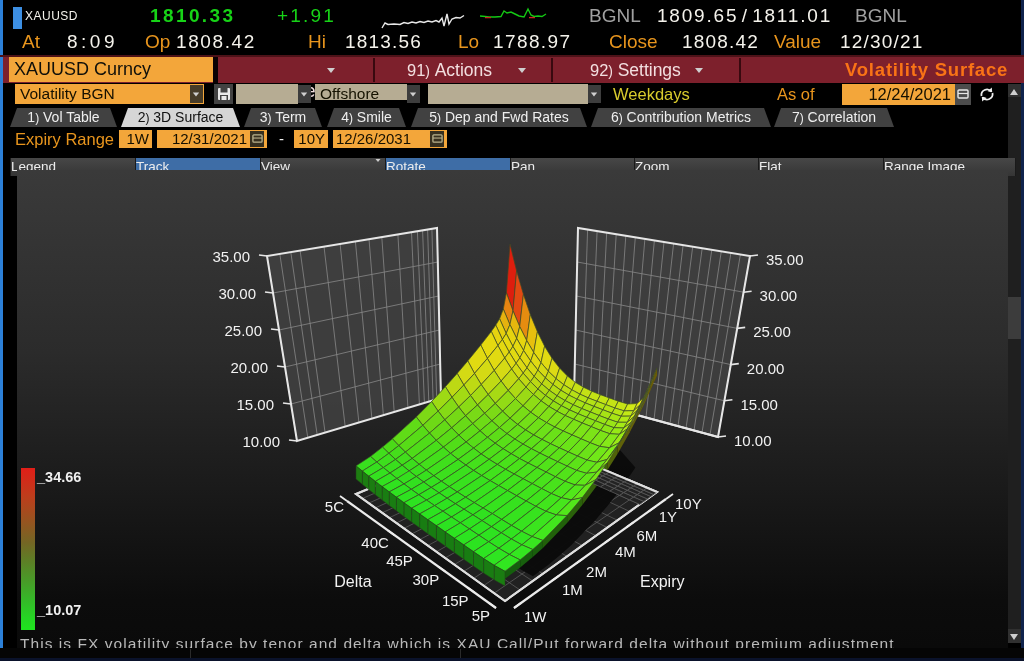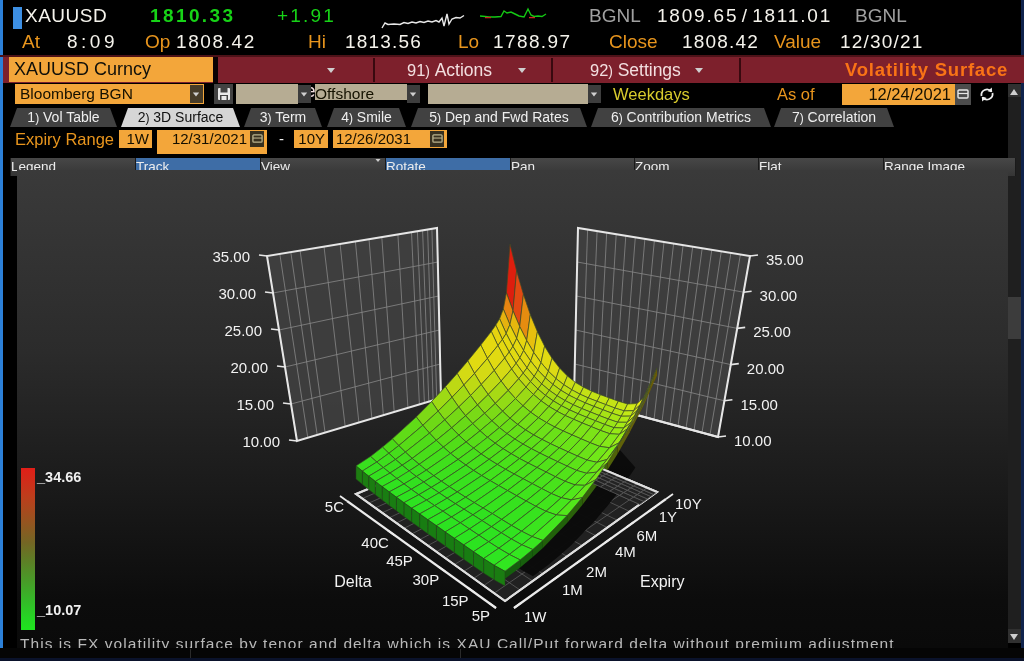--- a/index.html
+++ b/index.html
@@ -18,21 +18,21 @@
 .tbtn{position:absolute;top:158px;height:18px;background:linear-gradient(#474747,#353535);
   color:#ececec;font-size:13.5px;text-align:left;line-height:18px;border-left:1px solid #1a1a1a;}
 </style>
 </head>
 <body>
 
 <div class="abs" style="left:0;top:0;width:3px;height:648px;background:#2c80d8;"></div>
 <div class="abs" style="left:1021px;top:0;width:3px;height:661px;background:#10234c;"></div>
 
 <div class="abs" style="left:13px;top:7px;width:9px;height:22px;background:#3d8fe3;"></div>
-<div class="abs val" style="left:25px;top:3px;font-size:19px;line-height:26px;letter-spacing:0.5px;text-align:right;">XAUUSD</div>
+<div class="abs val" style="left:25px;top:3px;font-size:12px;line-height:26px;letter-spacing:0.5px;text-align:right;">XAUUSD</div>
 <div class="abs r1" style="left:150px;top:3px;color:#17d317;font-weight:bold;letter-spacing:2.4px;">1810.33</div>
 <div class="abs r1" style="left:277px;top:3px;color:#17d317;letter-spacing:2.2px;">+1.91</div>
 <svg class="abs" style="left:378px;top:3px;" width="92" height="26" viewBox="0 0 92 26">
  <polyline points="4,25 7,20 10,21.5 16,21 22,21.5 26,19.5 30,20.5 34,19 38,20 42,18.5 46,19.5 50,18 54,19 58,17.5 61,19 64,15 66,23 69,11 71,21 74,16 78,14.5 82,15 86,12.5" fill="none" stroke="#e8e8e8" stroke-width="1.4"></polyline>
 </svg>
 <svg class="abs" style="left:477px;top:5px;" width="70" height="20" viewBox="0 0 70 20">
  <polyline points="3,11 8,11.5 12,12 18,12 24,11.5 27,6 30,8 34,7 38,9 42,11 47,12 51,4 54,10 57,11.5 61,11 65,11.5 69,9" fill="none" stroke="#14c814" stroke-width="1.4"></polyline>
  <polyline points="8,12.6 14,12.6" fill="none" stroke="#cc2222" stroke-width="1.3"></polyline>
  <polyline points="52,12.6 58,12.6" fill="none" stroke="#cc2222" stroke-width="1.3"></polyline>
 </svg>
@@ -61,34 +61,34 @@
 <div class="abs darr" style="left:327px;top:68px;"></div>
 <div class="abs" style="left:373px;top:58px;width:2px;height:24px;background:#38090f;"></div>
 <div class="abs" style="left:407px;top:57px;color:#f3dfe0;font-size:16.5px;line-height:26px;">91<span style="font-size:14px;">)</span> <span style="font-size:17.5px;">Actions</span></div>
 <div class="abs darr" style="left:518px;top:68px;"></div>
 <div class="abs" style="left:551px;top:58px;width:2px;height:24px;background:#38090f;"></div>
 <div class="abs" style="left:590px;top:57px;color:#f3dfe0;font-size:16.5px;line-height:26px;">92<span style="font-size:14px;">)</span> <span style="font-size:17.5px;">Settings</span></div>
 <div class="abs darr" style="left:695px;top:68px;"></div>
 <div class="abs" style="left:739px;top:58px;width:2px;height:24px;background:#38090f;"></div>
 <div class="abs" style="left:845px;top:57px;color:#f97316;font-size:18.5px;line-height:26px;font-weight:bold;letter-spacing:0.8px;">Volatility Surface</div>
 
-<div class="abs" style="left:15px;top:84px;width:189px;height:20px;background:#f3a63a;color:#151000;font-size:15.5px;line-height:20px;padding-left:5px;box-sizing:border-box;">Bloomberg BGN</div>
+<div class="abs" style="left:15px;top:84px;width:189px;height:20px;background:#f3a63a;color:#151000;font-size:15.5px;line-height:20px;padding-left:5px;box-sizing:border-box;">Volatility BGN</div>
 <div class="abs" style="left:190px;top:85px;width:13px;height:18px;background:#473c28;"></div>
 <div class="abs darr" style="left:192px;top:92px;transform:scale(.8);"></div>
 <div class="abs" style="left:214px;top:84px;width:19px;height:20px;background:#424242;"></div>
 <svg class="abs" style="left:217px;top:87px;" width="14" height="14" viewBox="0 0 14 14">
   <rect x="1" y="1" width="12" height="12" rx="1" fill="#e8e8e8"></rect>
   <rect x="3.5" y="1" width="7" height="4.5" fill="#424242"></rect>
   <rect x="3" y="8" width="8" height="5" fill="#424242"></rect>
   <rect x="4.5" y="9" width="5" height="4" fill="#e8e8e8"></rect>
 </svg>
 <div class="abs beige" style="left:236px;top:84px;width:62px;height:20px;"></div>
 <div class="abs" style="left:298px;top:85px;width:13px;height:18px;background:#3d3d3d;"></div>
 <div class="abs darr" style="left:300px;top:92px;transform:scale(.8);"></div>
-<div class="abs beige" style="left:315px;top:84px;width:92px;height:16px;color:#151200;font-size:15.5px;line-height:20px;box-sizing:border-box;">Offshore</div>
+<div class="abs beige" style="left:315px;top:84px;width:92px;height:16px;color:#151200;font-size:15.5px;line-height:20px;padding-left:5px;box-sizing:border-box;">Offshore</div>
 <div class="abs" style="left:407px;top:85px;width:13px;height:18px;background:#3d3d3d;"></div>
 <div class="abs darr" style="left:409px;top:92px;transform:scale(.8);"></div>
 <div class="abs beige" style="left:428px;top:84px;width:160px;height:20px;"></div>
 <div class="abs" style="left:588px;top:85px;width:13px;height:18px;background:#3d3d3d;"></div>
 <div class="abs darr" style="left:590px;top:92px;transform:scale(.8);"></div>
 <div class="abs" style="left:613px;top:84px;color:#d8cb2d;font-size:16.5px;line-height:20px;">Weekdays</div>
 <div class="abs" style="left:777px;top:84px;color:#e8951d;font-size:16.5px;line-height:20px;">As of</div>
 <div class="abs" style="left:842px;top:84px;width:113px;height:21px;background:#f3a63a;color:#151000;font-size:16.5px;line-height:21px;text-align:right;padding-right:4px;box-sizing:border-box;">12/24/2021</div>
 <div class="abs" style="left:955px;top:84px;width:16px;height:21px;background:#4c4c4c;"></div>
 <svg class="abs" style="left:957px;top:88px;" width="12" height="12" viewBox="0 0 12 12">
@@ -112,21 +112,21 @@
 <div class="tab" style="left:10px;width:107px;">1<span style="font-size:12px;">)</span> Vol Table</div>
 <div class="tab" style="left:121px;width:119px;background:#d6d6d6;color:#111;">2<span style="font-size:12px;">)</span> 3D Surface</div>
 <div class="tab" style="left:244px;width:78px;">3<span style="font-size:12px;">)</span> Term</div>
 <div class="tab" style="left:327px;width:79px;">4<span style="font-size:12px;">)</span> Smile</div>
 <div class="tab" style="left:411px;width:176px;">5<span style="font-size:12px;">)</span> Dep and Fwd Rates</div>
 <div class="tab" style="left:591px;width:180px;">6<span style="font-size:12px;">)</span> Contribution Metrics</div>
 <div class="tab" style="left:774px;width:120px;">7<span style="font-size:12px;">)</span> Correlation</div>
 
 <div class="abs" style="left:15px;top:129px;color:#e8951d;font-size:16.5px;line-height:21px;">Expiry Range</div>
 <div class="abs" style="left:119px;top:130px;width:33px;height:18px;background:#f3a63a;color:#151000;font-size:15px;line-height:18px;text-align:right;padding-right:3px;box-sizing:border-box;">1W</div>
-<div class="abs" style="left:157px;top:130px;width:110px;height:24px;background:#f3a63a;color:#151000;font-size:15px;line-height:18px;text-align:right;padding-right:20px;box-sizing:border-box;">12/31/2021</div>
+<div class="abs" style="left:157px;top:130px;width:110px;height:18px;background:#f3a63a;color:#151000;font-size:15px;line-height:18px;text-align:right;padding-right:20px;box-sizing:border-box;">12/31/2021</div>
 <div class="abs" style="left:250px;top:131px;width:14px;height:16px;background:#37301f;"></div>
 <svg class="abs" style="left:252px;top:133px;" width="11" height="11" viewBox="0 0 12 12">
  <rect x="1" y="2" width="10" height="8" rx="1" fill="none" stroke="#b9b28e" stroke-width="1.4"></rect>
  <line x1="1" y1="5.5" x2="11" y2="5.5" stroke="#b9b28e" stroke-width="1.2"></line>
 </svg>
 <div class="abs" style="left:279px;top:129px;color:#f0f0f0;font-size:15px;line-height:20px;">-</div>
 <div class="abs" style="left:294px;top:130px;width:34px;height:18px;background:#f3a63a;color:#151000;font-size:15px;line-height:18px;text-align:right;padding-right:3px;box-sizing:border-box;">10Y</div>
 <div class="abs" style="left:333px;top:130px;width:114px;height:18px;background:#f3a63a;color:#151000;font-size:15px;line-height:18px;text-align:right;padding-right:36px;box-sizing:border-box;">12/26/2031</div>
 <div class="abs" style="left:430px;top:131px;width:14px;height:16px;background:#37301f;"></div>
 <svg class="abs" style="left:432px;top:133px;" width="11" height="11" viewBox="0 0 12 12">

